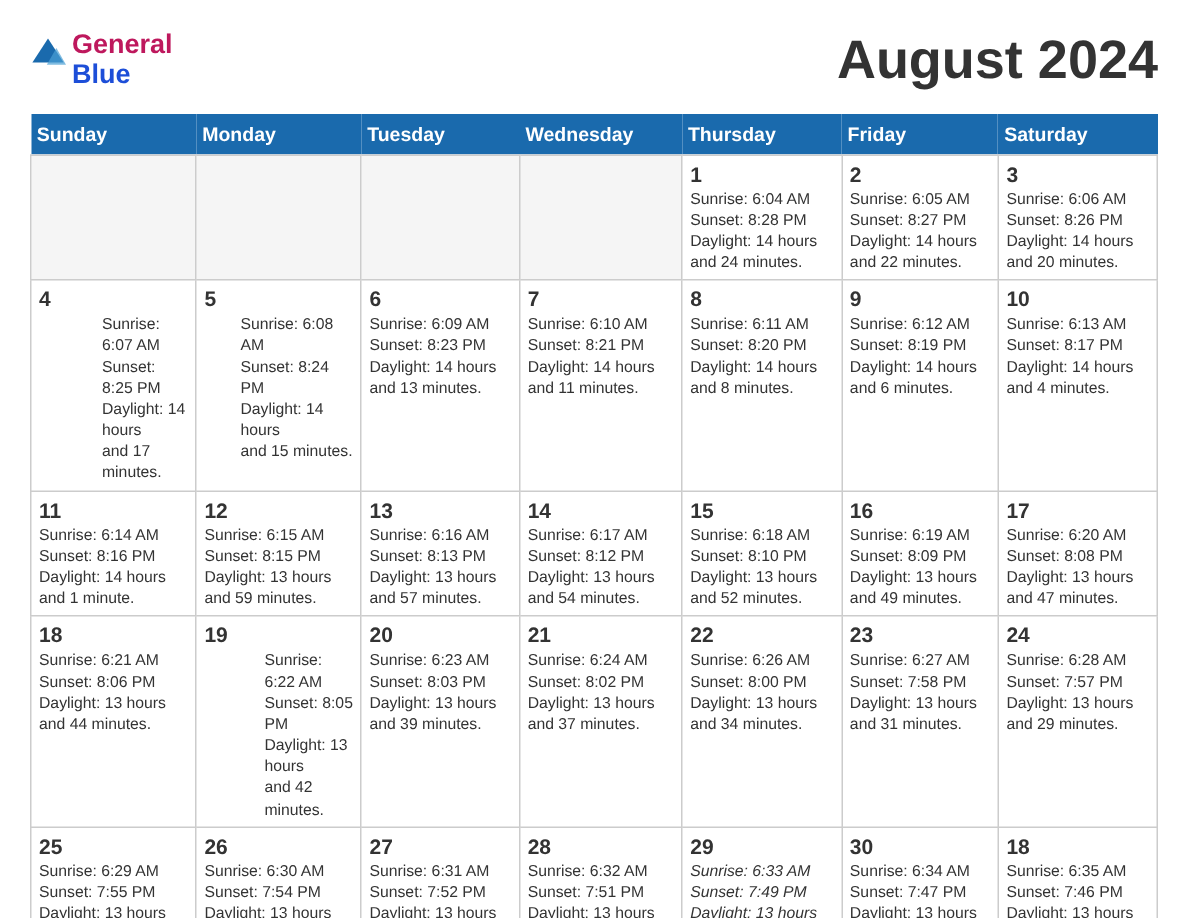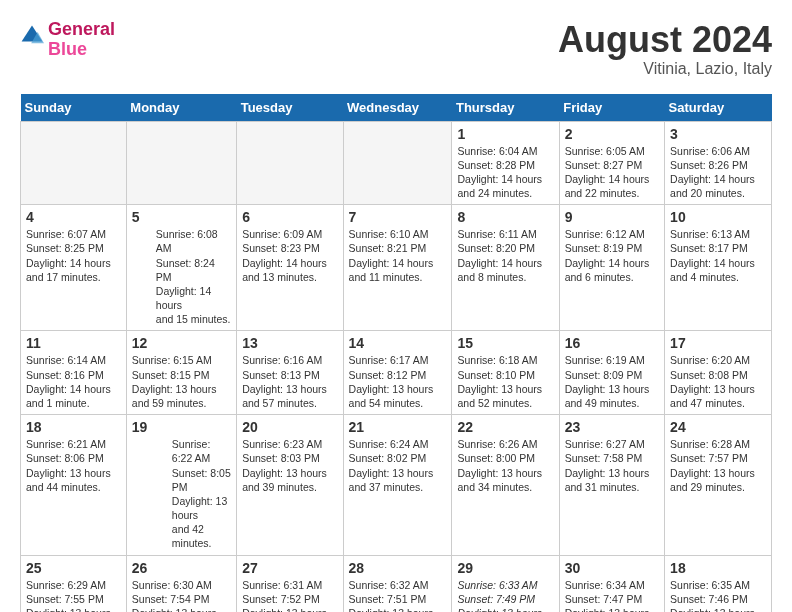--- a/index.html
+++ b/index.html
@@ -26,21 +26,21 @@
       line-height: 1.1;
     }
     .logo-general {
       font-size: 18px;
       font-weight: bold;
       color: #be185d;
     }
     .logo-blue {
       font-size: 18px;
       font-weight: bold;
-      color: #ec4899;
+      color: #1d4ed8;
     }
     .logo-icon {
       width: 24px;
       height: 24px;
       margin-right: 4px;
       position: relative;
       top: -4px;
     }
     .title-section {
       text-align: right;
@@ -105,21 +105,20 @@
       <polygon points="15,2 28,22 2,22" fill="#1a6aad"></polygon>
       <polygon points="22,10 30,24 14,24" fill="#4a9fd4" opacity="0.7"></polygon>
     </svg>
     <div class="logo-text">
       <span class="logo-general">General</span>
       <span class="logo-blue">Blue</span>
     </div>
   </div>
   <div class="title-section">
     <div class="month-title">August 2024</div>
-    <div class="location">Vitinia, Lazio, Italy</div>
   </div>
 </div>
 
 <table>
   <thead>
     <tr>
     <th>Sunday</th>
         <th>Monday</th>
         <th>Tuesday</th>
         <th>Wednesday</th>
@@ -152,21 +151,21 @@
           <span class="day-number">3</span>
           <div class="day-info" style="white-space: pre-line;">Sunrise: 6:06 AM
 Sunset: 8:26 PM
 Daylight: 14 hours
 and 20 minutes.</div>
         </td>
       </tr>
       <tr>
         <td>
           <span class="day-number">4</span>
-          <div class="day-info" style="white-space: pre-line;">Sunrise: 6:07 AM
+          <div class="day-info" style="white-space: pre-line; margin-left: 42px;">Sunrise: 6:07 AM
 Sunset: 8:25 PM
 Daylight: 14 hours
 and 17 minutes.</div>
         </td>
         <td>
           <span class="day-number">5</span>
           <div class="day-info" style="white-space: pre-line; margin-left: 24px;">Sunrise: 6:08 AM
 Sunset: 8:24 PM
 Daylight: 14 hours
 and 15 minutes.</div>

